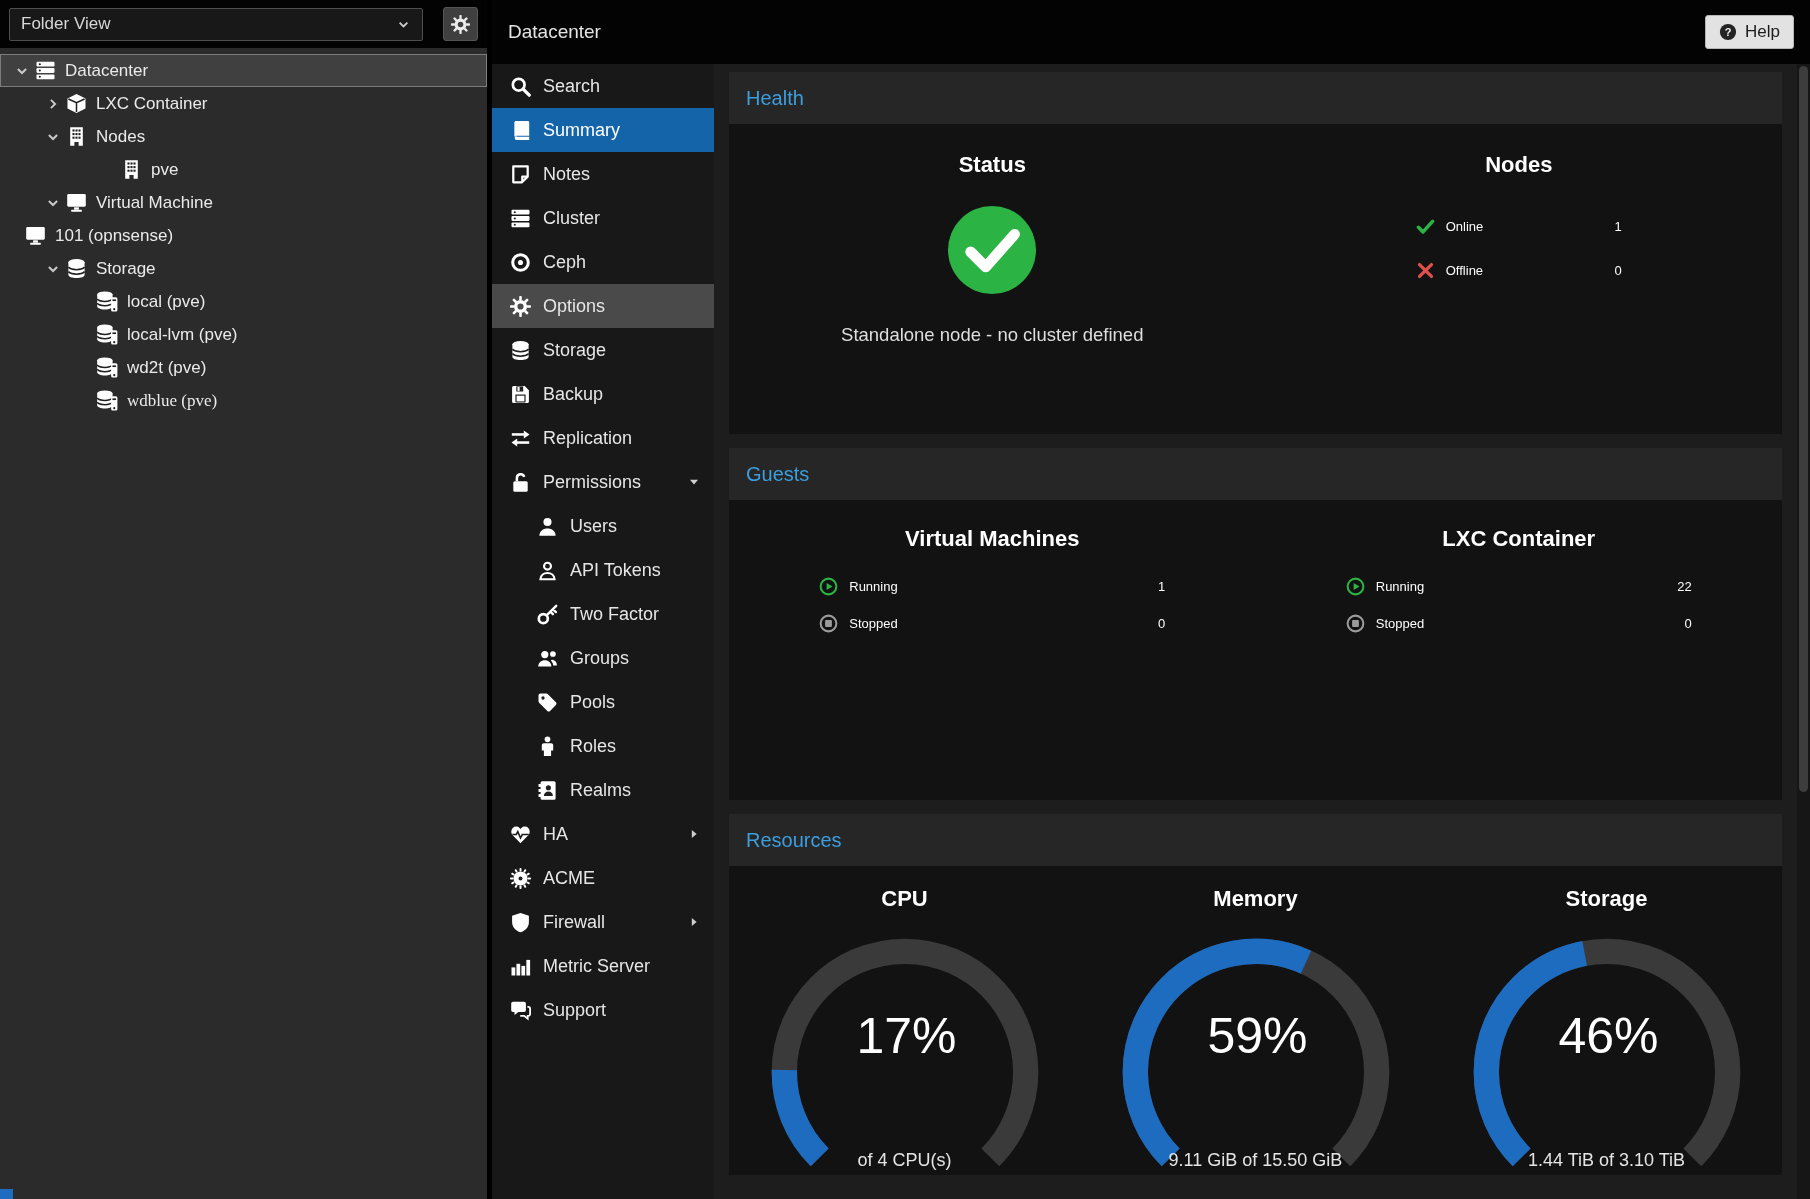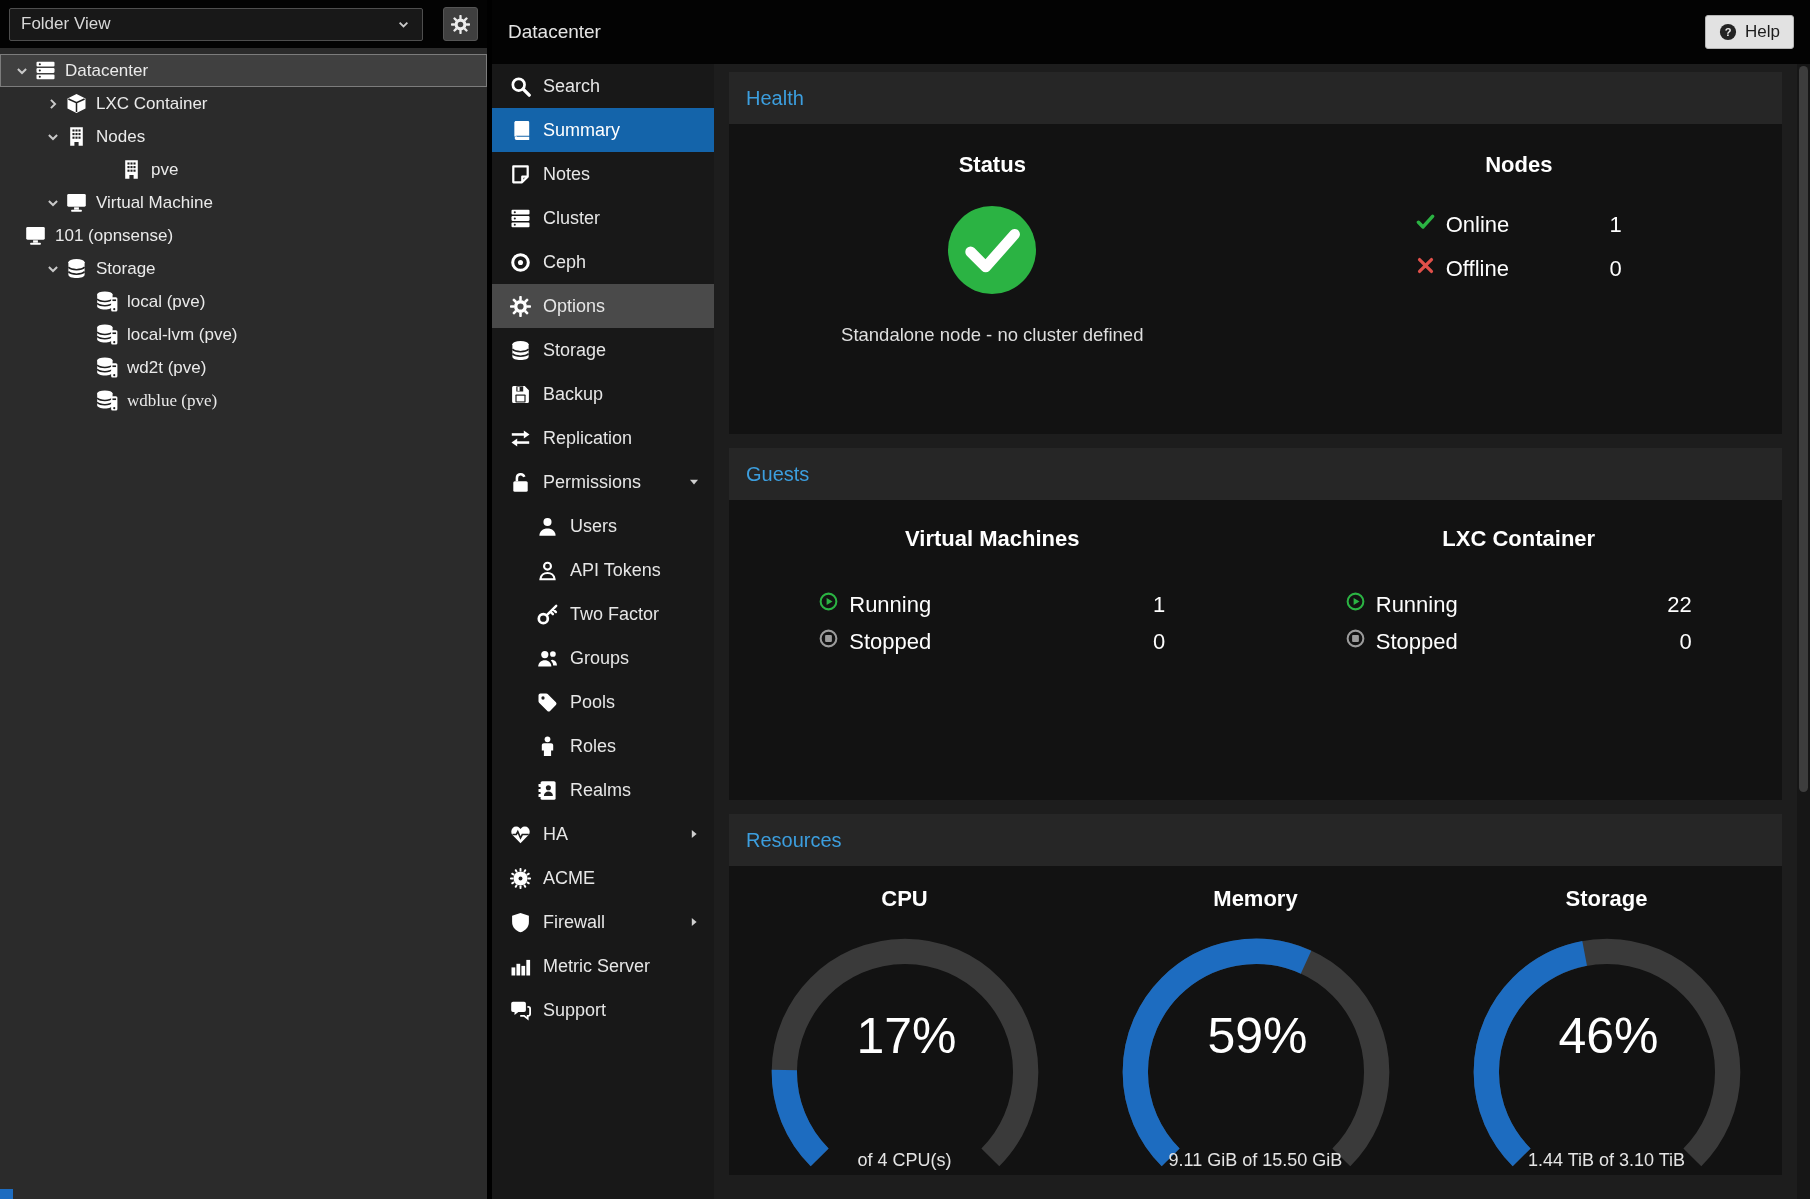--- a/index.html
+++ b/index.html
@@ -59,27 +59,27 @@
   .panel-header{height:52px;background:#262626;display:flex;align-items:center;padding:0 17px;
                 color:#3c9ede;font-size:20px}
   .col-heading{font-size:22px;font-weight:700;color:#fff;text-align:center}
 
   .health-body{display:flex;height:310px;padding-top:28px}
   .hcol{flex:1;display:flex;flex-direction:column;align-items:center}
   .big-check{width:88px;height:88px;margin-top:28px}
   .status-text{margin-top:30px;font-size:18.5px;color:#dedede}
   .nodes-rows{margin-top:34px;width:206px;display:flex;flex-direction:column;gap:15px}
 
-  .stat-row{display:flex;align-items:flex-start;gap:11px;font-size:22px;color:#fdfdfd;height:29px}
+  .stat-row{display:flex;align-items:center;gap:11px;font-size:13px;color:#fdfdfd;height:29px}
   .stat-row .si{width:19px;height:19px;flex:none}
   .stat-row .val{margin-left:auto}
 
   .guests-body{display:flex;height:300px;padding-top:26px}
   .gcol{flex:1;display:flex;flex-direction:column;align-items:center}
-  .guest-rows{margin-top:40px;width:346px;display:flex;flex-direction:column;gap:8px}
+  .guest-rows{margin-top:20px;width:346px;display:flex;flex-direction:column;gap:8px}
 
   .gauges{display:flex;padding-top:20px}
   .gauge-col{flex:1;display:flex;flex-direction:column;align-items:center}
   .gauge{position:relative;width:292px;margin-top:14px}
   .gauge svg{width:100%;display:block}
   .gauge-val{position:absolute;left:4px;right:0;top:44%;transform:translateY(-50%);
              text-align:center;font-size:50px;color:#fff}
   .gauge-sub{position:absolute;left:0;right:0;bottom:4px;text-align:center;font-size:18px;color:#e4e4e4}
 
   

